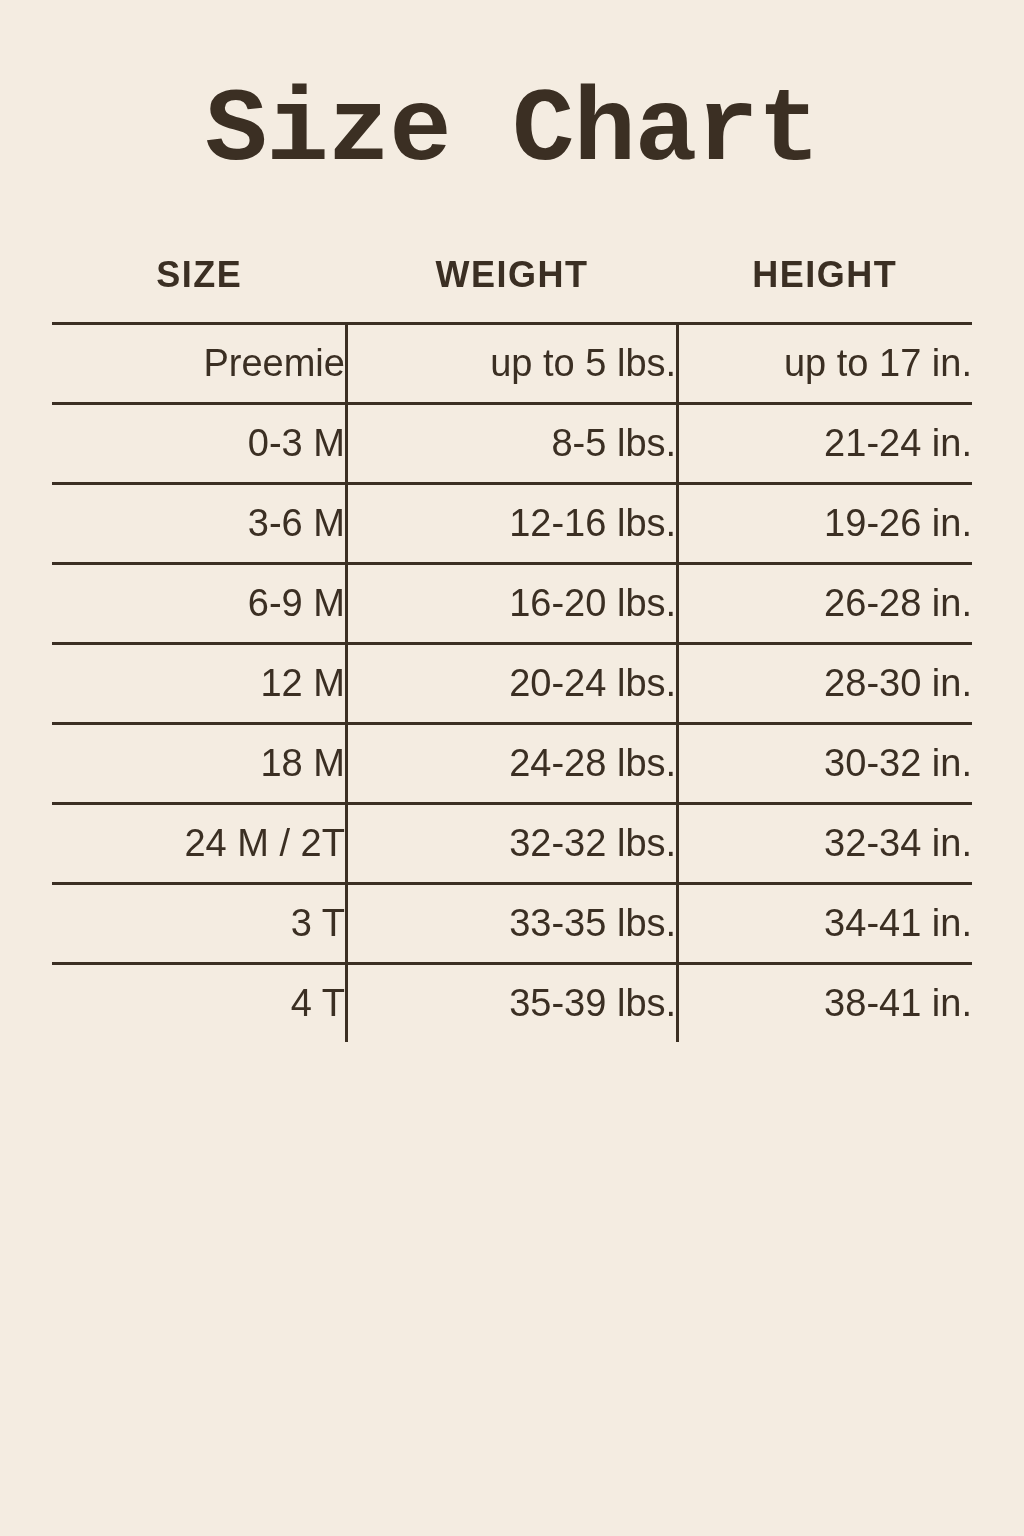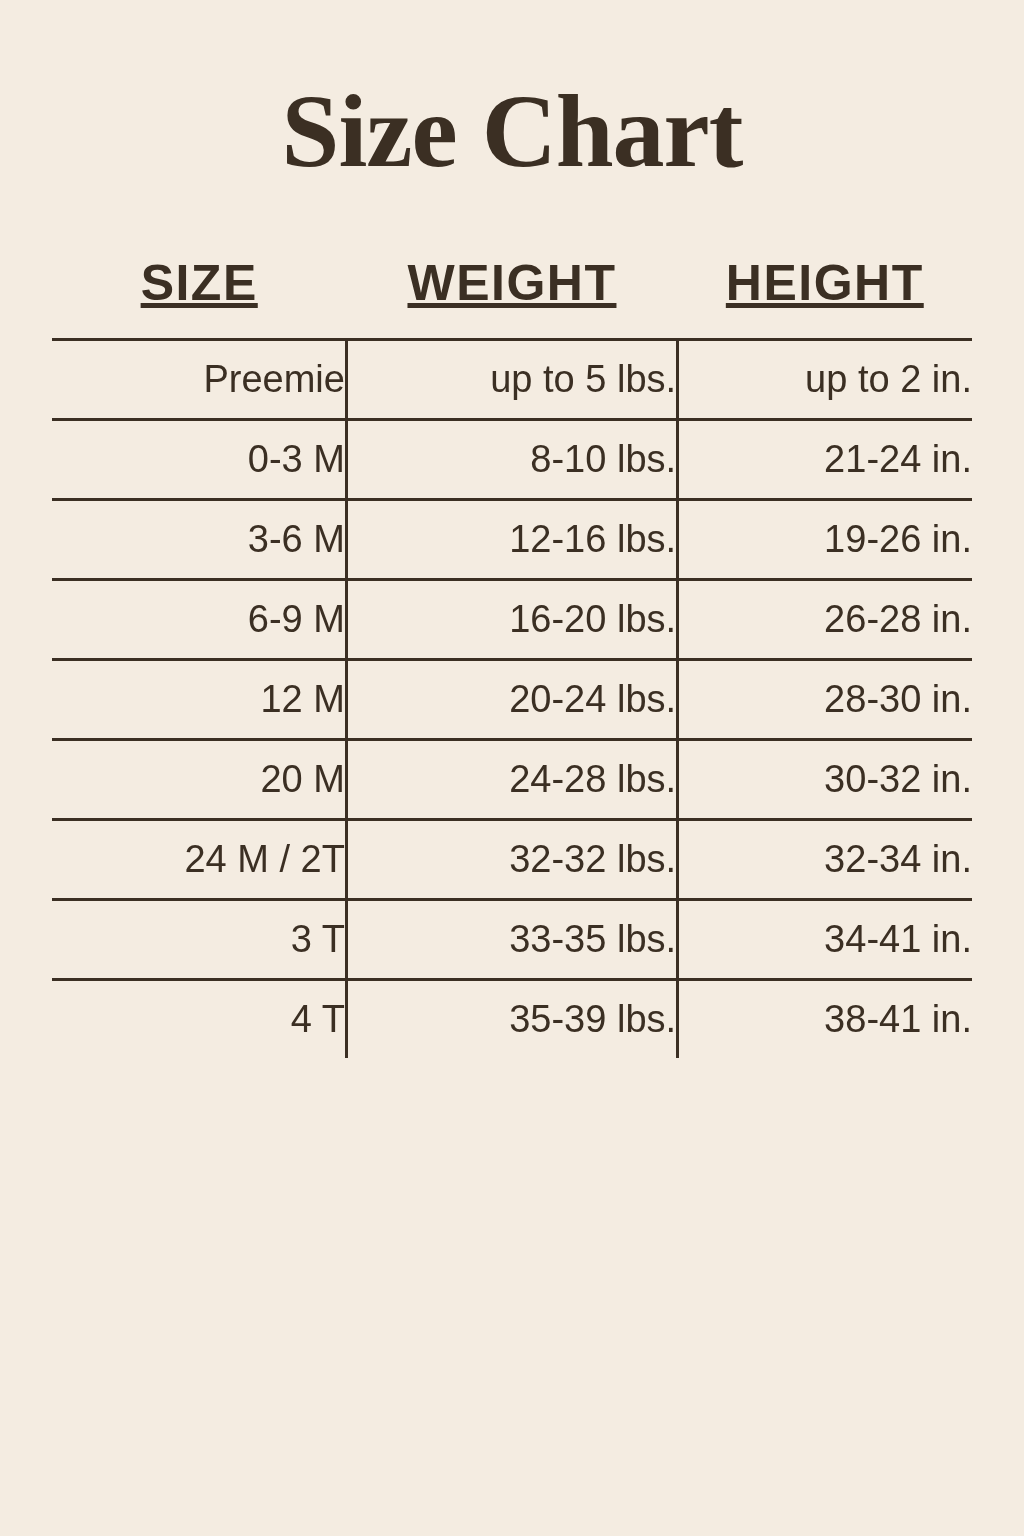--- a/index.html
+++ b/index.html
@@ -16,48 +16,47 @@
   }
   .page {
     width: 1024px;
     height: 1536px;
     position: relative;
     background: #f4ece1;
     box-sizing: border-box;
   }
   .title {
     text-align: center;
-    font-family: Liberation Serif, serif;
+    font-family: Liberation Mono, monospace;
     font-weight: bold;
     font-size: 104px;
     letter-spacing: -1px;
     color: #3b2f23;
     margin: 0;
     padding-top: 74px;
     line-height: 1.1;
   }
   .table-wrap {
     margin: 0 auto;
     width: 920px;
     padding-top: 66px;
   }
   table.size-chart {
     width: 100%;
     border-collapse: collapse;
     table-layout: fixed;
   }
   table.size-chart th {
-    font-size: 50px;
+    font-size: 36px;
     font-weight: bold;
     letter-spacing: 1.5px;
     color: #3b2f23;
     padding: 0 0 26px 0;
     text-align: center;
     vertical-align: bottom;
-    text-decoration: underline;
   }
   table.size-chart thead tr th {
     border-bottom: 3px solid #3b2f23;
   }
   table.size-chart td {
     font-size: 38px;
     color: #3b2f23;
     text-align: right;
     padding: 17px 0 17px 0;
     border-bottom: 3px solid #3b2f23;
@@ -100,44 +99,44 @@
         <tr>
           <th class="col-size">SIZE</th>
           <th class="col-weight">WEIGHT</th>
           <th class="col-height">HEIGHT</th>
         </tr>
       </thead>
       <tbody>
         <tr>
           <td class="col-size">Preemie</td>
           <td class="col-weight">up to 5 lbs.</td>
-          <td class="col-height">up to 2 in.</td>
+          <td class="col-height">up to 17 in.</td>
         </tr>
         <tr>
           <td class="col-size">0-3 M</td>
-          <td class="col-weight">8-10 lbs.</td>
+          <td class="col-weight">8-5 lbs.</td>
           <td class="col-height">21-24 in.</td>
         </tr>
         <tr>
           <td class="col-size">3-6 M</td>
           <td class="col-weight">12-16 lbs.</td>
           <td class="col-height">19-26 in.</td>
         </tr>
         <tr>
           <td class="col-size">6-9 M</td>
           <td class="col-weight">16-20 lbs.</td>
           <td class="col-height">26-28 in.</td>
         </tr>
         <tr>
           <td class="col-size">12 M</td>
           <td class="col-weight">20-24 lbs.</td>
           <td class="col-height">28-30 in.</td>
         </tr>
         <tr>
-          <td class="col-size">20 M</td>
+          <td class="col-size">18 M</td>
           <td class="col-weight">24-28 lbs.</td>
           <td class="col-height">30-32 in.</td>
         </tr>
         <tr>
           <td class="col-size">24 M / 2T</td>
           <td class="col-weight">32-32 lbs.</td>
           <td class="col-height">32-34 in.</td>
         </tr>
         <tr>
           <td class="col-size">3 T</td>

